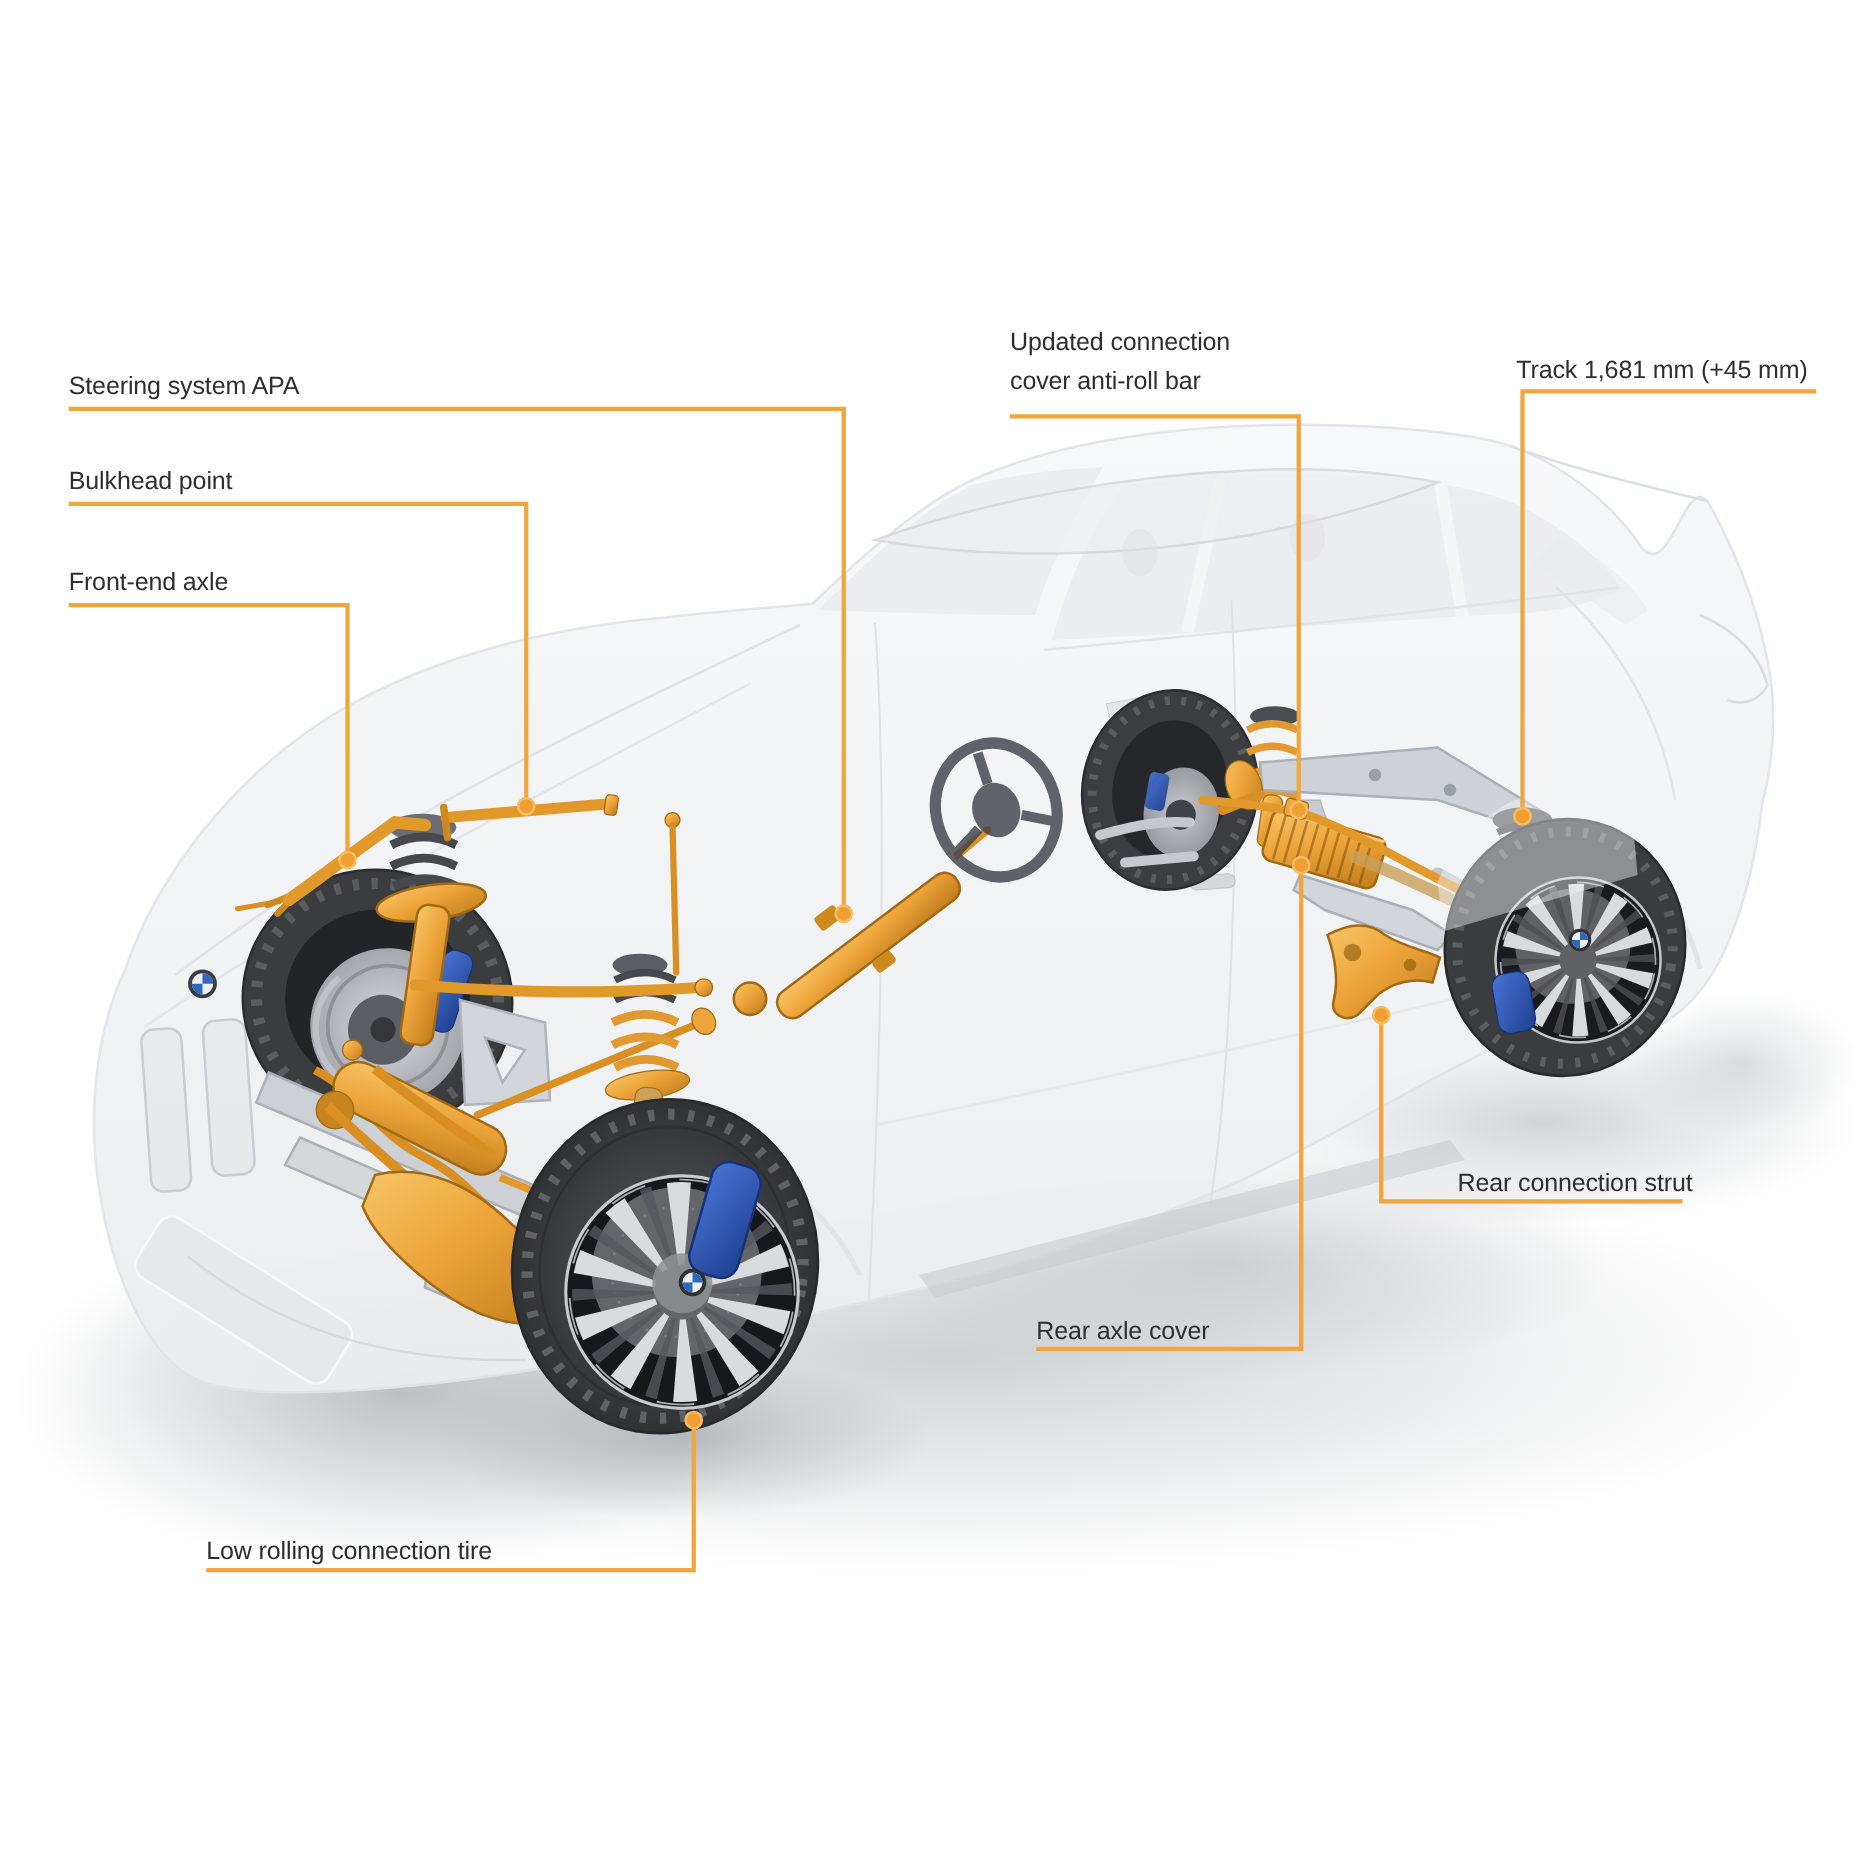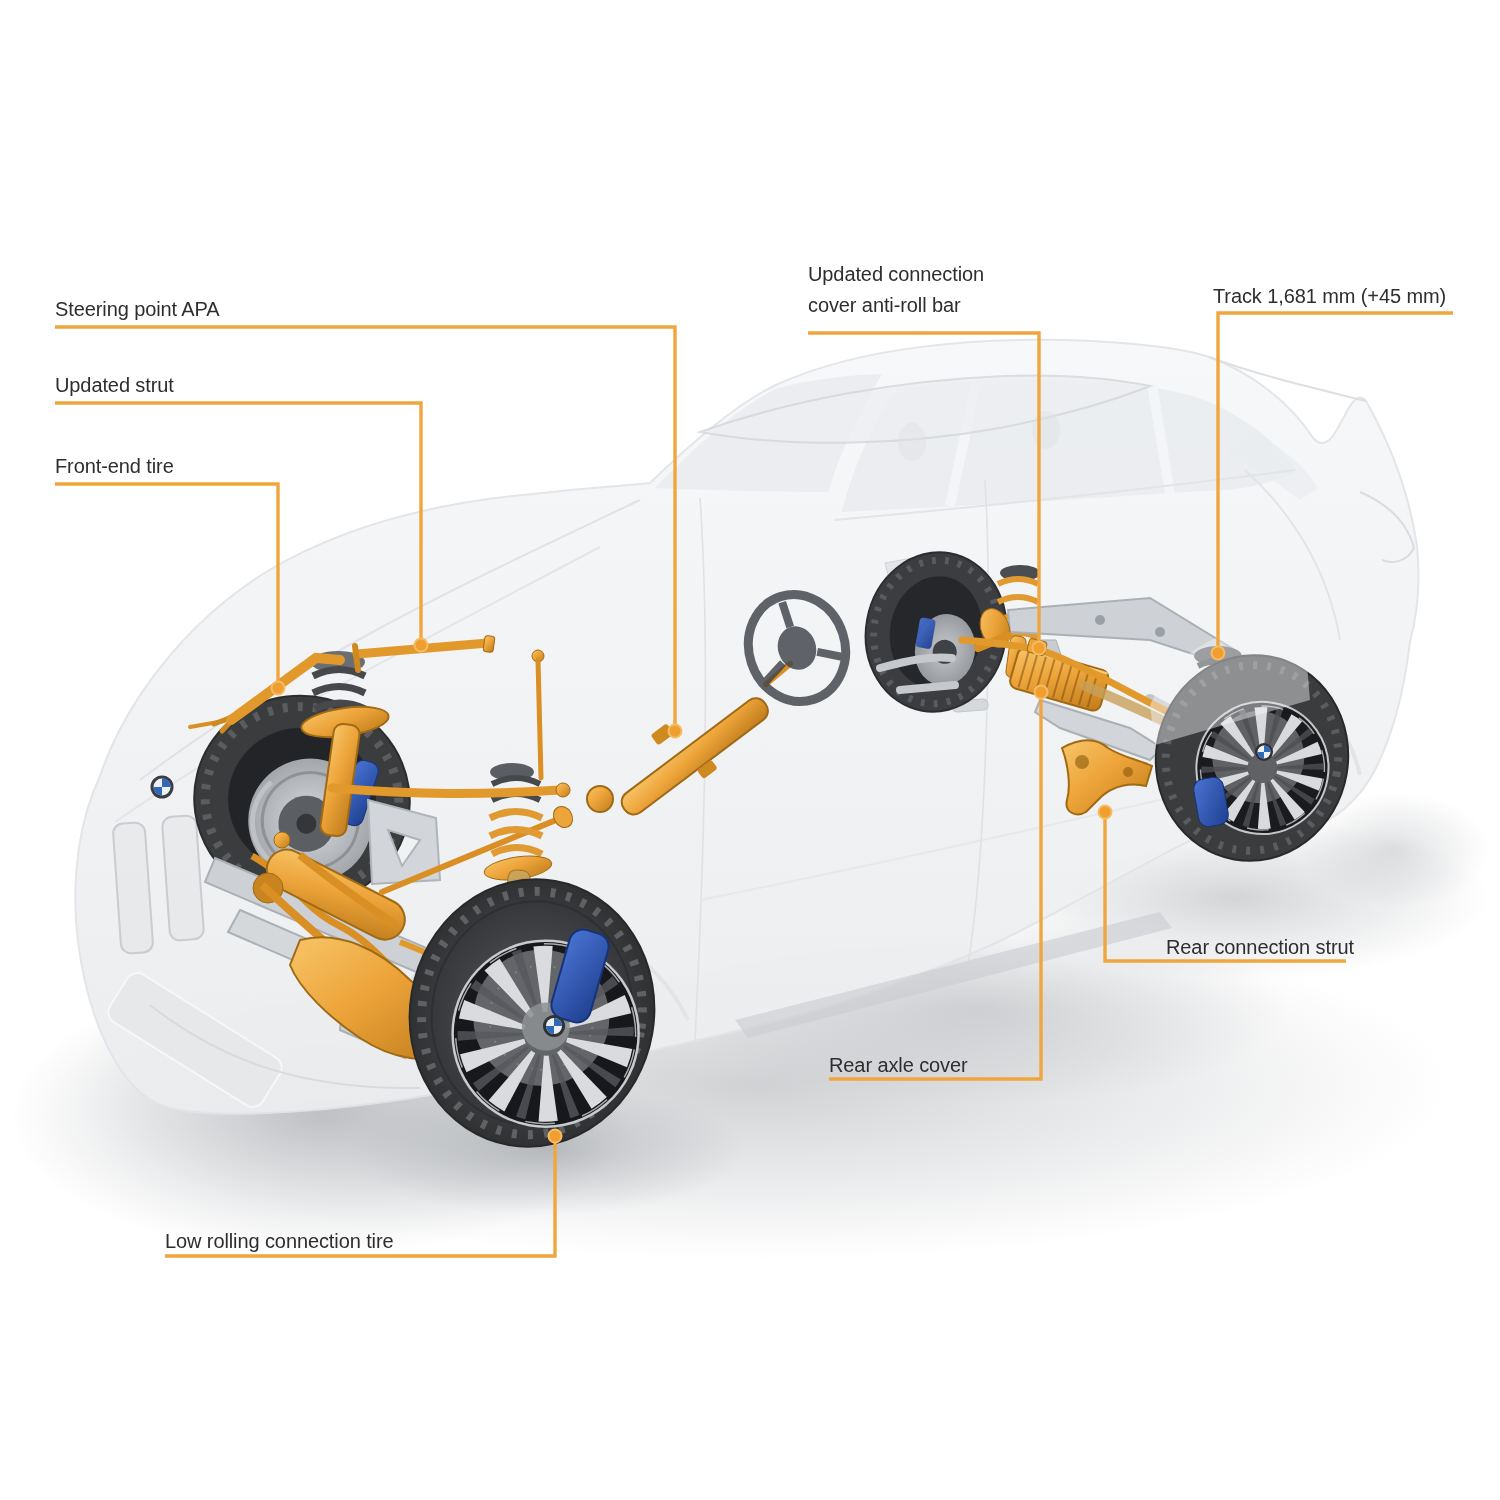--- a/index.html
+++ b/index.html
@@ -277,23 +277,23 @@
     <circle cx="421" cy="645" r="6.5"></circle>
     <circle cx="278" cy="688" r="6.5"></circle>
     <circle cx="1039" cy="648" r="6.5"></circle>
     <circle cx="1218" cy="653" r="6.5"></circle>
     <circle cx="1105" cy="812" r="6.5"></circle>
     <circle cx="1041" cy="692" r="6.5"></circle>
     <circle cx="555" cy="1136" r="6.5"></circle>
   </g>
 </svg>
 
-<div class="label" style="left:55px;top:296px">Steering point APA</div>
-<div class="label" style="left:55px;top:372px">Updated strut</div>
-<div class="label" style="left:55px;top:453px">Front-end tire</div>
+<div class="label" style="left:55px;top:296px">Steering system APA</div>
+<div class="label" style="left:55px;top:372px">Bulkhead point</div>
+<div class="label" style="left:55px;top:453px">Front-end axle</div>
 <div class="label two-line" style="left:808px;top:259px">
   <div>Updated connection</div>
   <div>cover anti-roll bar</div>
 </div>
 <div class="label right" style="left:1213px;top:283px;width:240px">Track 1,681 mm (+45 mm)</div>
 <div class="label" style="left:1166px;top:934px">Rear connection strut</div>
 <div class="label" style="left:829px;top:1052px">Rear axle cover</div>
 <div class="label" style="left:165px;top:1228px">Low rolling connection tire</div>
 
 </div>

